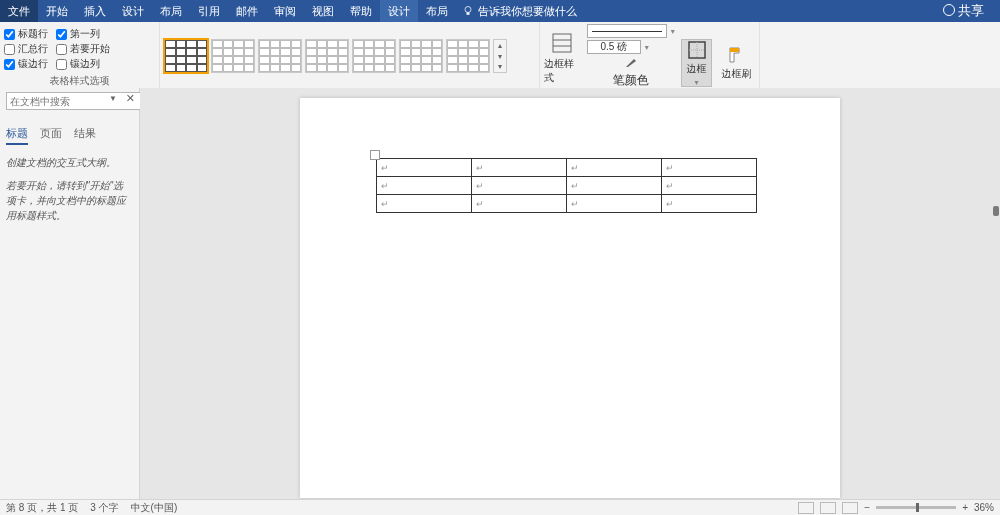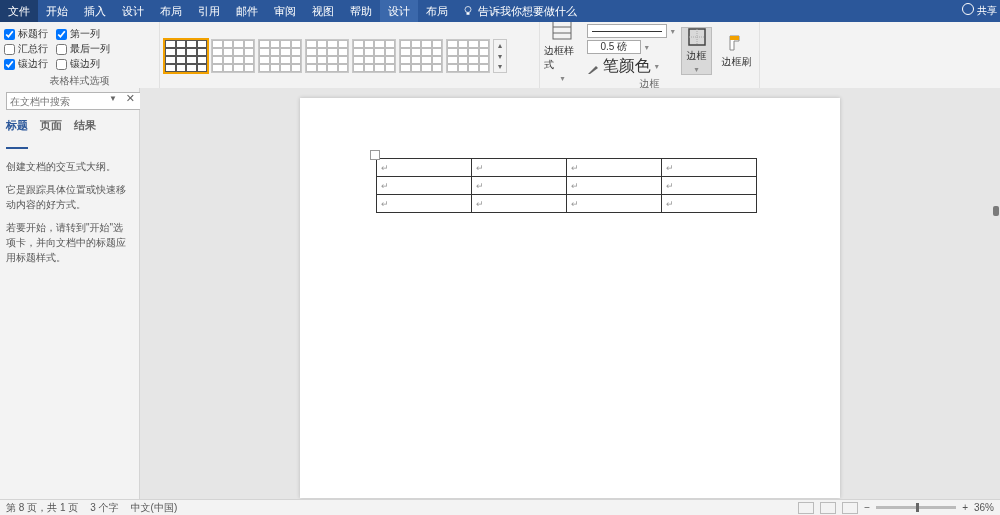--- a/index.html
+++ b/index.html
@@ -6,21 +6,21 @@
 body{width:1000px;height:515px;overflow:hidden;background:#e6e6e6;font-size:11px;color:#333;}
 
 
 .tabstrip{height:22px;background:#2b579a;display:flex;align-items:center;color:#fff;position:relative;}
 .tabstrip .tab{padding:0 8px;height:22px;line-height:22px;cursor:pointer;font-size:11px;}
 .tabstrip .tab.file{background:#1e3e6e;text-align:right;}
 .tabstrip .tab.active{background:#3b68ab;}
 .tabstrip .tellme{margin-left:6px;display:flex;align-items:center;}
 .tabstrip .tellme .bulb{width:12px;height:12px;display:inline-block;margin-right:4px;}
 .tabstrip .tellme .bulb svg{width:12px;height:12px;}
-.tabstrip .share{position:absolute;right:3px;top:0;height:26px;line-height:22px;font-size:10px;}
+.tabstrip .share{position:absolute;right:16px;top:0;height:26px;line-height:22px;font-size:13px;}
 .tabstrip .share::before{content:"";display:inline-block;width:10px;height:10px;border:1px solid #fff;border-radius:50%;margin-right:3px;vertical-align:-1px;}
 
 
 .ribbon{height:80px;background:#f3f3f3;border-bottom:1px solid #d4d4d4;display:flex;}
 .group{border-right:1px solid #e1e1e1;height:66px;display:flex;flex-direction:column;justify-content:space-between;padding:2px 4px 0 4px;}
 .group-label{font-size:10px;color:#666;text-align:center;height:14px;line-height:14px;}
 .group-body{flex:1;display:flex;align-items:center;}
 
 
 .tso{display:grid;grid-template-columns:auto auto;gap:1px 8px;font-size:10px;color:#333;}
@@ -39,42 +39,42 @@
 
 .bigbtn{display:flex;flex-direction:column;align-items:center;justify-content:center;width:40px;height:48px;cursor:pointer;font-size:10px;gap:2px;}
 .bigbtn .ico{width:24px;height:24px;}
 
 
 .borderctl{display:flex;flex-direction:column;gap:2px;}
 .borderctl .row{display:flex;align-items:center;gap:4px;}
 .borderline{width:80px;height:14px;border:1px solid #aaa;background:#fff;position:relative;}
 .borderline::after{content:"";position:absolute;left:4px;right:4px;top:50%;height:1px;background:#333;}
 .weightbox{width:54px;height:14px;border:1px solid #aaa;background:#fff;font-size:10px;line-height:12px;text-align:center;}
-.pencolor{display:flex;align-items:center;gap:3px;font-size:16px;}
+.pencolor{display:flex;align-items:center;gap:3px;font-size:12px;flex-direction:column;}
 
 
 .borders-btn{display:flex;flex-direction:column;align-items:center;width:34px;height:48px;background:#d9d9d9;border:1px solid #bcbcbc;cursor:pointer;font-size:10px;justify-content:center;gap:2px;}
 .painter-btn{display:flex;flex-direction:column;align-items:center;width:40px;height:48px;cursor:pointer;font-size:10px;justify-content:center;gap:2px;}
 
 
 .workspace{position:absolute;top:88px;bottom:16px;left:0;right:0;display:flex;}
 
 
 .navpane{width:140px;background:#f3f3f3;border-right:1px solid #d4d4d4;padding:4px 6px;position:relative;}
 .navpane h2{font-size:14px;font-weight:normal;color:#333;margin-bottom:6px;}
 .nav-close{position:absolute;right:4px;top:4px;font-size:11px;color:#666;cursor:pointer;}
 .nav-drop{position:absolute;right:22px;top:6px;font-size:8px;color:#666;cursor:pointer;}
-.navsearch{display:flex;margin-bottom:8px;}
+.navsearch{display:flex;margin-bottom:16px;}
 .navsearch input{flex:1;height:18px;border:1px solid #b5b5b5;font-size:10px;padding:0 3px;background:#fff;}
 .navsearch .sbtn{width:18px;height:18px;border:1px solid #b5b5b5;border-left:none;background:#fff;display:flex;align-items:center;justify-content:center;cursor:pointer;}
 .navtabs{display:flex;gap:12px;font-size:11px;margin-bottom:10px;}
-.navtabs span{cursor:pointer;color:#666;padding-bottom:14px;font-weight:bold;}
+.navtabs span{cursor:pointer;color:#666;padding-bottom:2px;}
 .navtabs span.active{color:#2b579a;border-bottom:2px solid #2b579a;}
 .navtext{font-size:10px;color:#555;line-height:1.5;}
-.navtext p{margin-bottom:8px;}
+.navtext p{margin-bottom:8px;font-style:italic;}
 
 
 .docarea{flex:1;background:#e6e6e6;overflow:auto;position:relative;}
 .page{width:540px;min-height:400px;background:#fff;margin:10px auto 0 auto;box-shadow:0 0 4px rgba(0,0,0,.2);padding:60px 56px;position:relative;}
 .doctable{border-collapse:collapse;margin-left:20px;}
 .doctable td{border:1px solid #333;width:95px;height:18px;font-size:9px;color:#999;padding-left:4px;}
 .tab-handle{position:absolute;width:10px;height:10px;border:1px solid #999;background:#fff;}
 .watermark{position:absolute;left:50%;top:250px;transform:translateX(-50%);color:#e9eef5;font-size:14px;letter-spacing:1px;user-select:none;}
 .scrollthumb{position:absolute;right:1px;top:118px;width:6px;height:10px;background:#7a7a7a;border-radius:2px;}
 
@@ -125,21 +125,21 @@
         <label>
             <input type="checkbox" checked="" style="">
             <span>第一列</span>
           </label>
         <label>
             <input type="checkbox" style="">
             <span>汇总行</span>
           </label>
         <label>
             <input type="checkbox" style="">
-            <span>最后一列</span>
+            <span>若要开始</span>
           </label>
         <label>
             <input type="checkbox" checked="" style="">
             <span>镶边行</span>
           </label>
         <label>
             <input type="checkbox" style="">
             <span>镶边列</span>
           </label>
       </div>
@@ -343,21 +343,20 @@
           <span style="font-size:7px;color:#888">▾</span>
         </div>
     </div>
     <div class="navtabs">
       <span class="active">标题</span>
       <span>页面</span>
       <span>结果</span>
     </div>
     <div class="navtext">
       <p>创建文档的交互式大纲。</p>
-      <p>它是跟踪具体位置或快速移动内容的好方式。</p>
       <p>若要开始，请转到"开始"选项卡，并向文档中的标题应用标题样式。</p>
     </div>
   </div>
 
   <div class="docarea">
     <div class="page">
       <div class="tab-handle" style="left:70px;top:52px"></div>
       <table class="doctable">
         <tbody>
             <tr>

